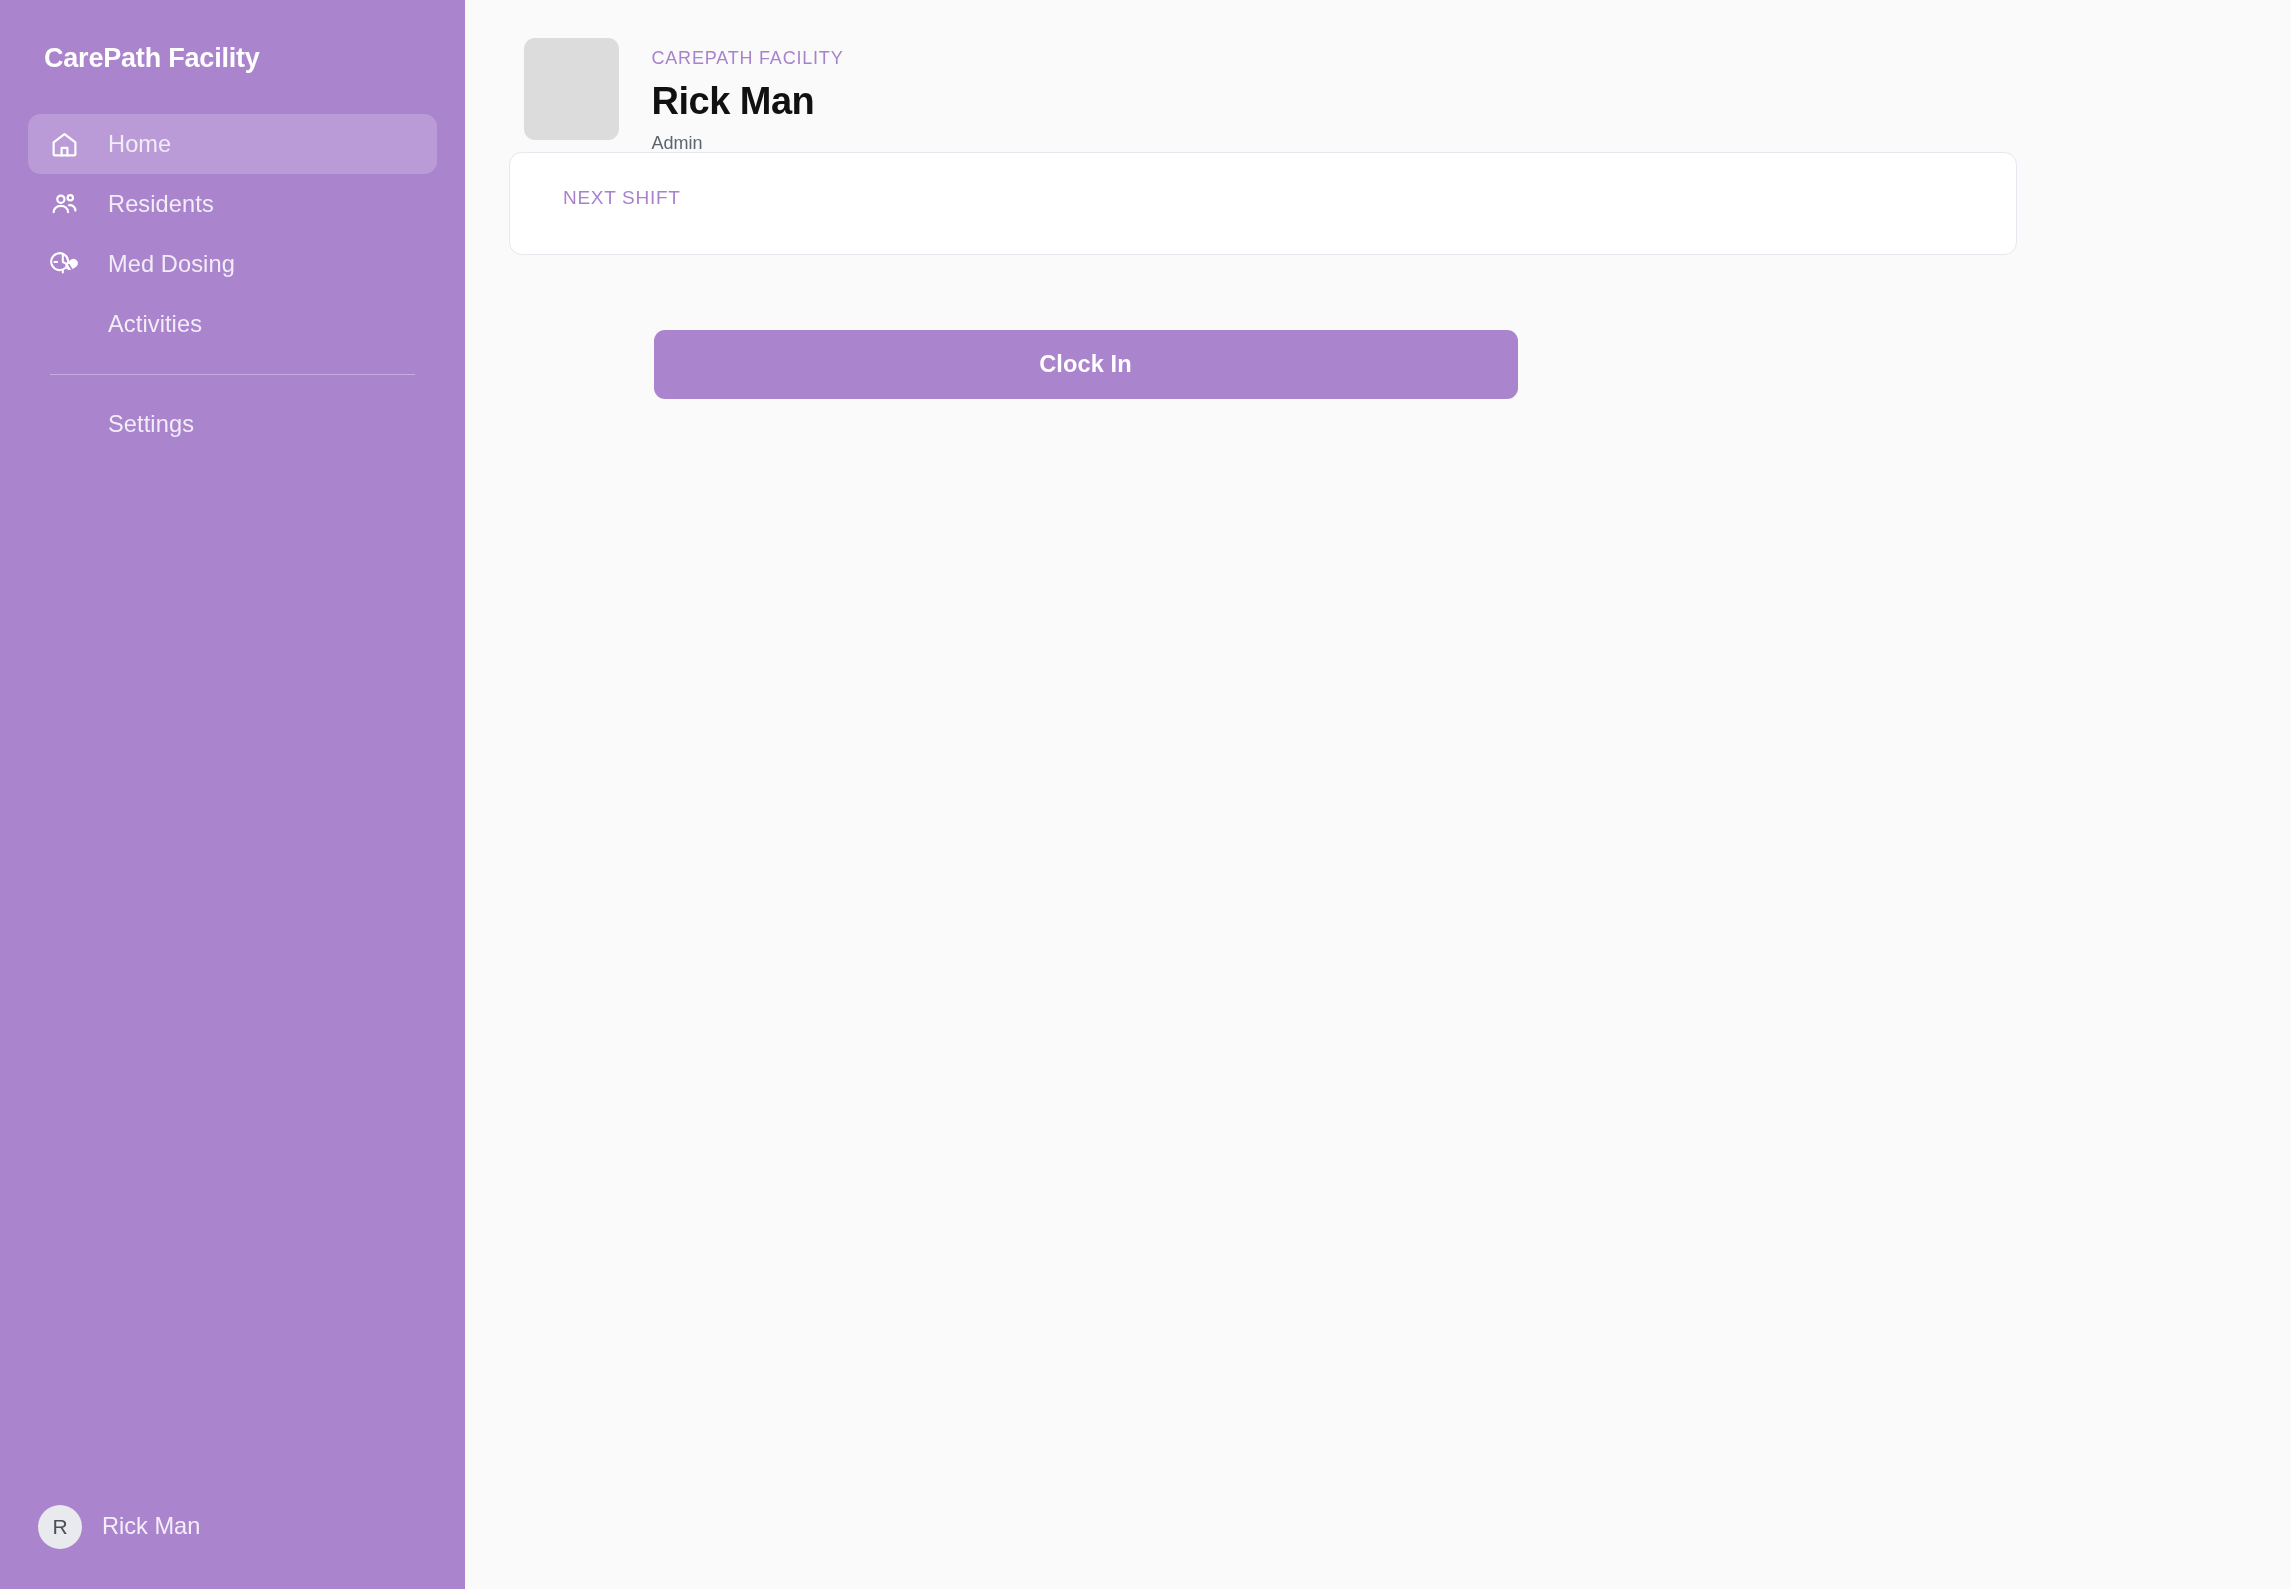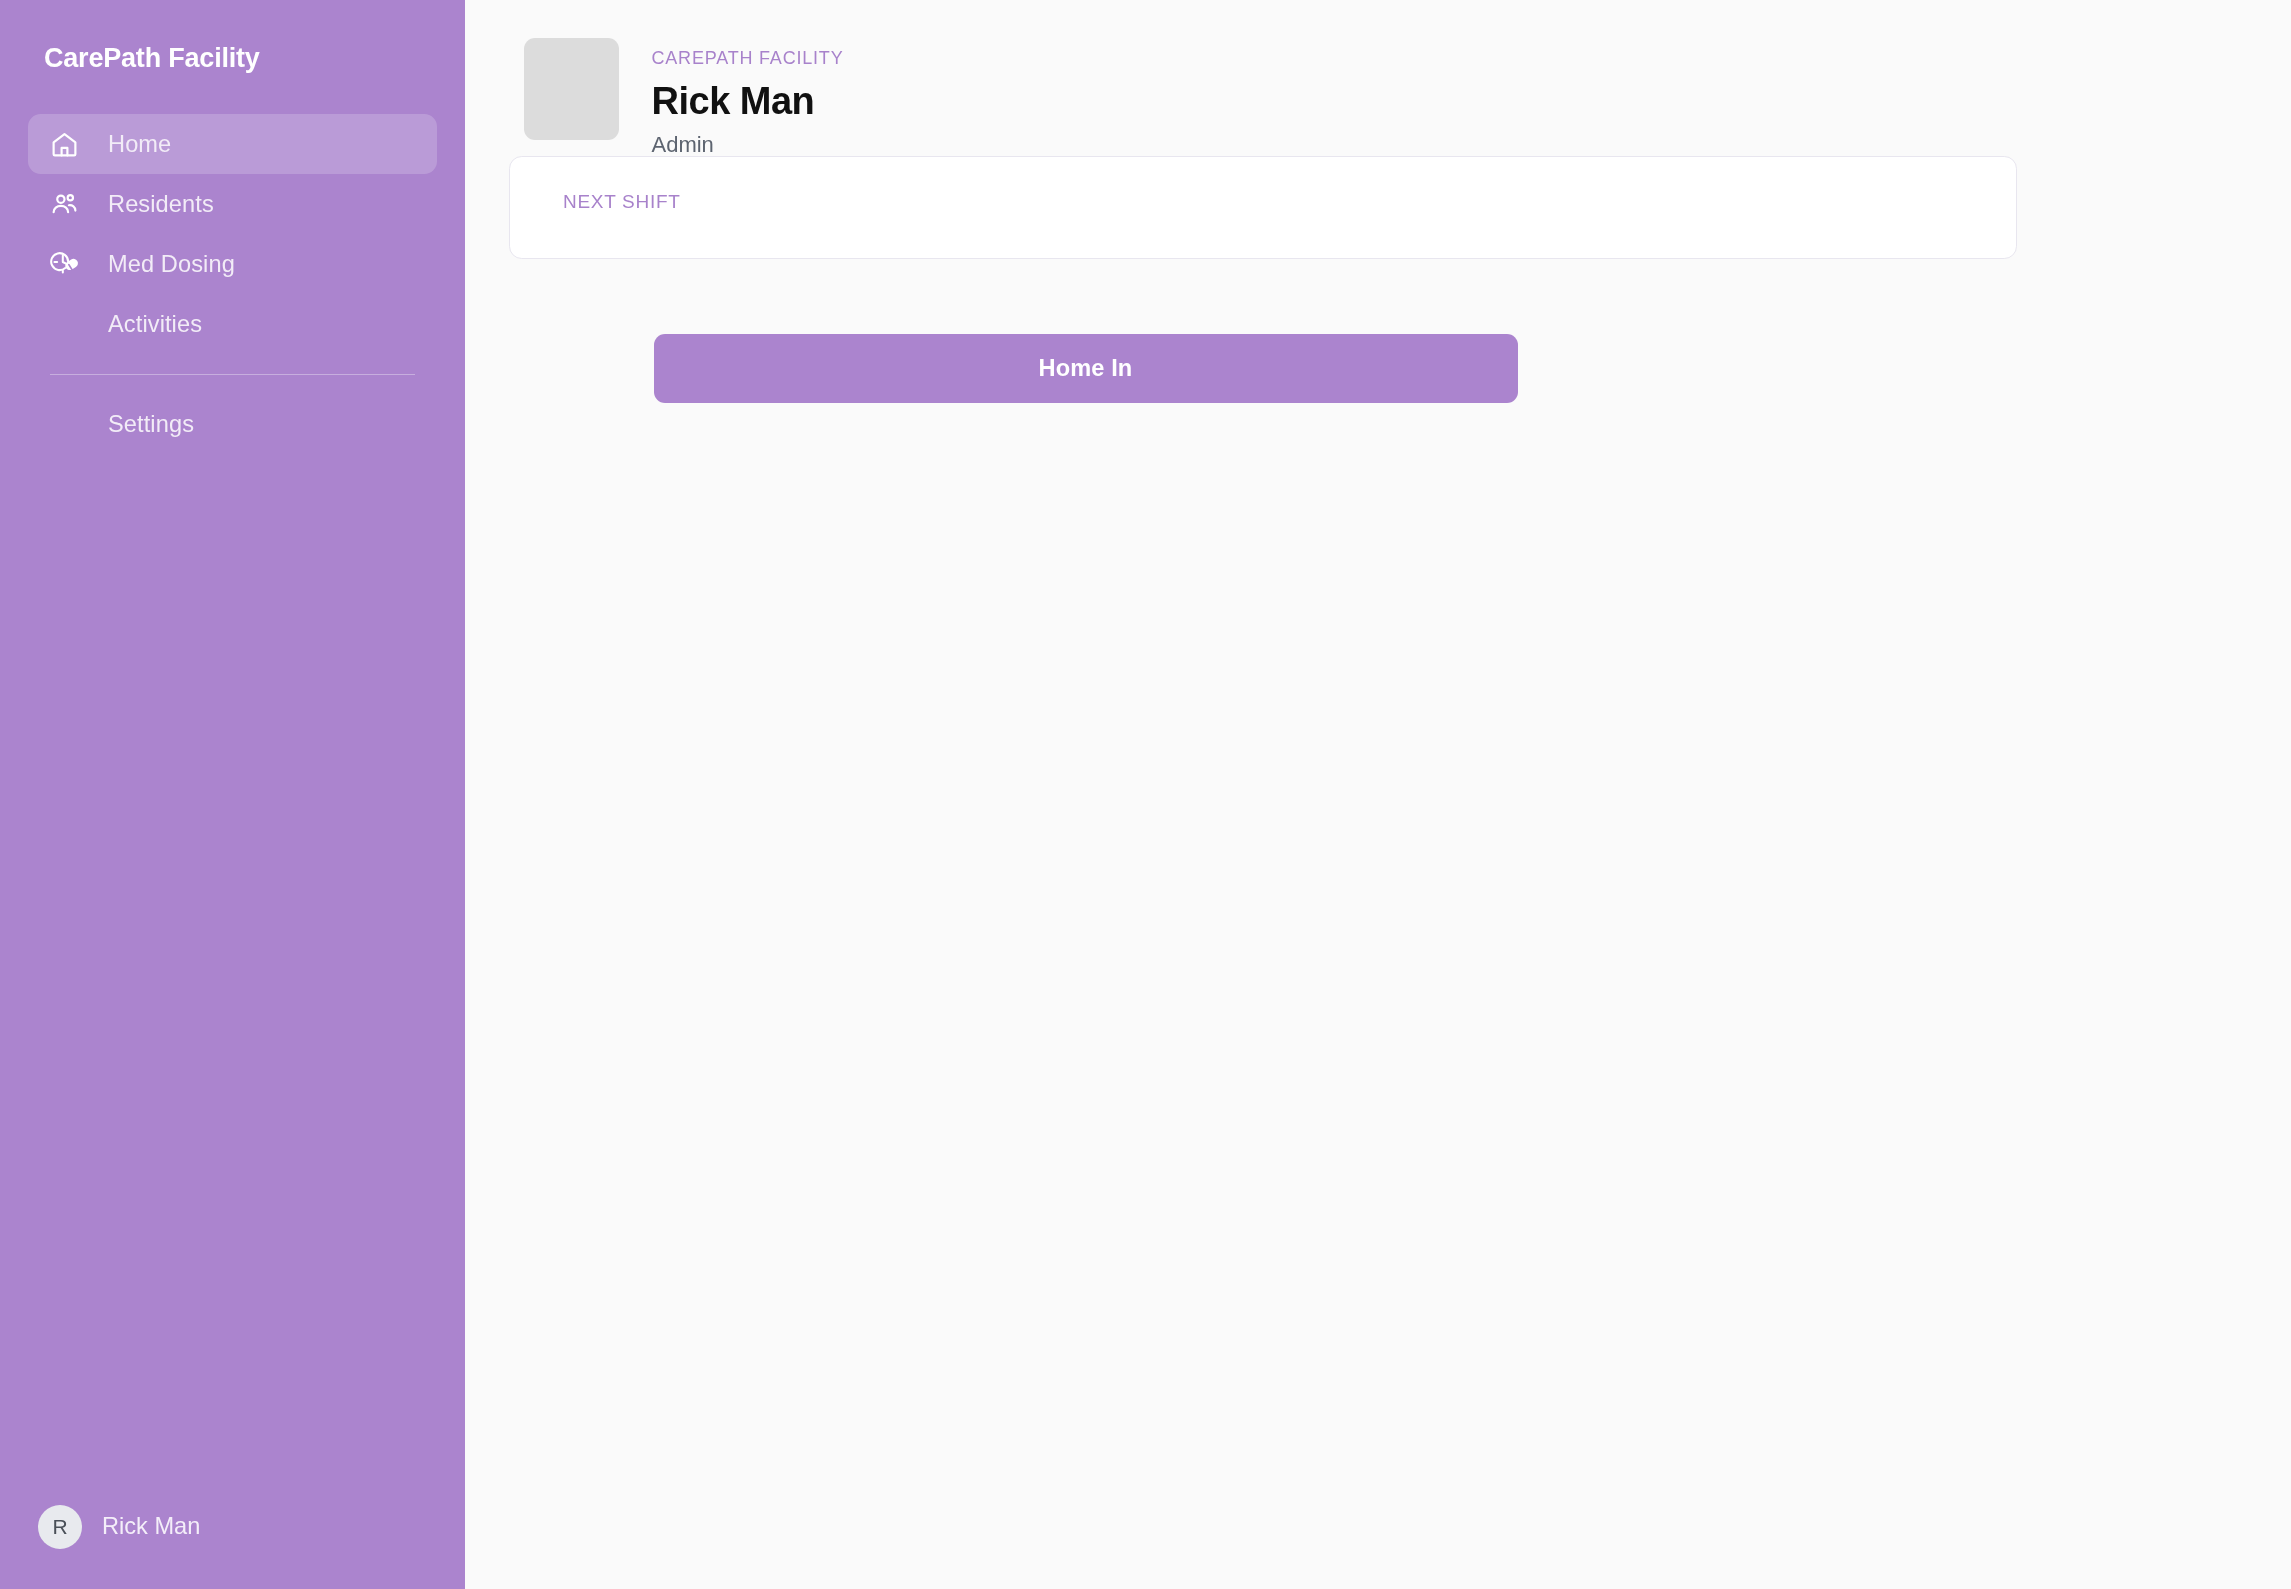--- a/index.html
+++ b/index.html
@@ -173,21 +173,21 @@
   .profile-name {
     font-size: 38px;
     font-weight: 700;
     color: #111111;
     letter-spacing: -0.5px;
     line-height: 1.05;
     margin-bottom: 12.7px;
   }
 
   .profile-role {
-    font-size: 22px;
+    font-size: 18px;
     color: #5d6470;
     line-height: 1;
   }
 
   .shift-card {
     background: #ffffff;
     border: 0.9px solid #e8e6ef;
     border-radius: 12.7px;
     height: 103px;
     padding: 35px 0 0 53px;
@@ -312,19 +312,19 @@
         <div class="profile-role">Admin</div>
       </div>
     </section>
 
     <section class="shift-card">
       <div class="shift-card-label">NEXT SHIFT</div>
       <div class="shift-card-body"></div>
     </section>
 
     <section class="clock-row">
-      <button class="clock-btn">Home In</button>
+      <button class="clock-btn">Clock In</button>
     </section>
 
   </main>
 
 </div>
 
 
 </body></html>

